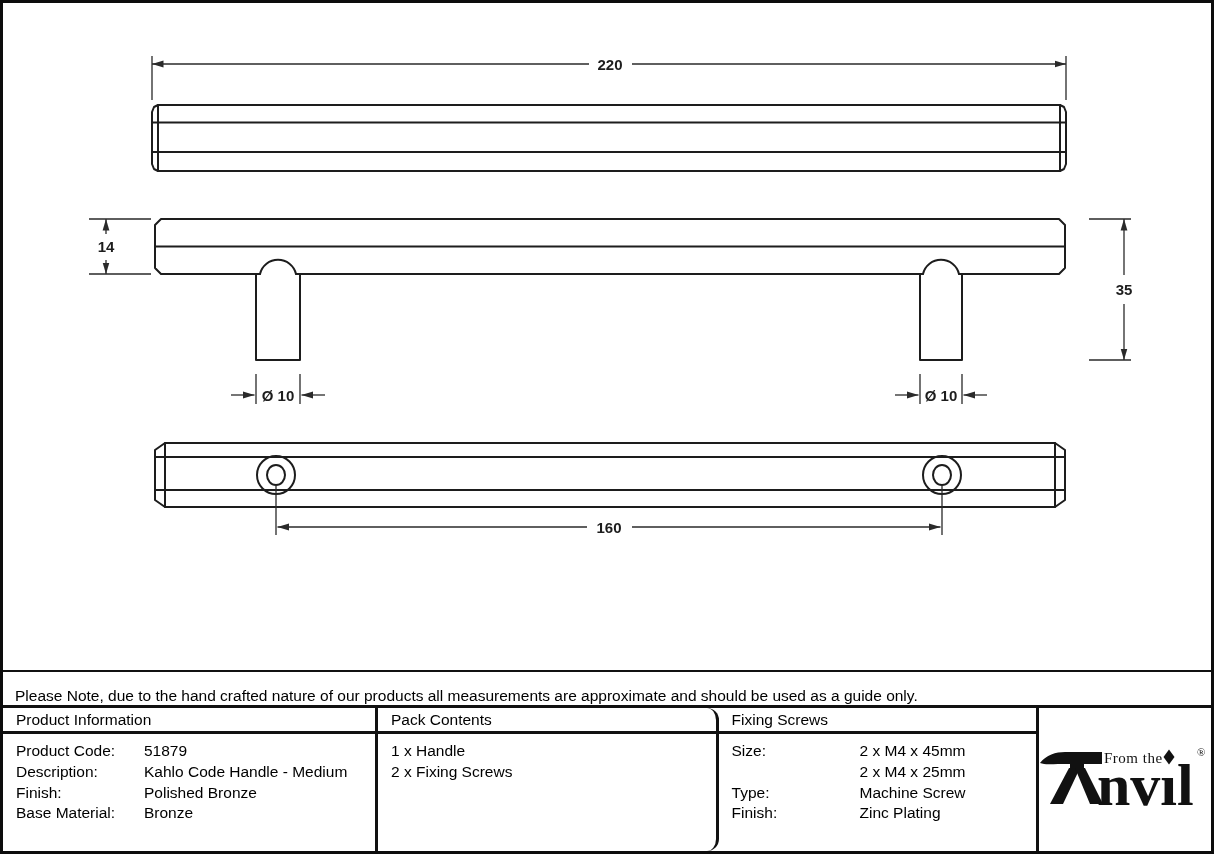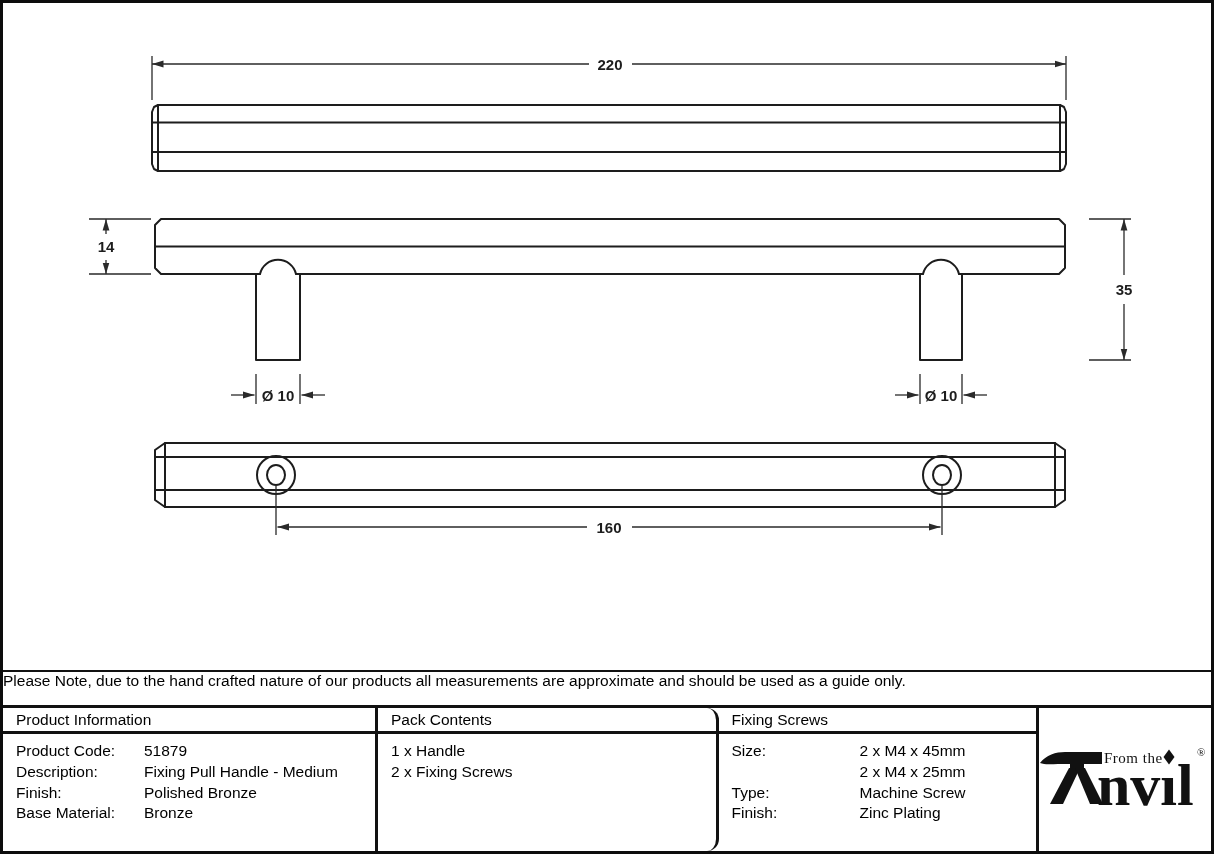--- a/index.html
+++ b/index.html
@@ -9,21 +9,21 @@
     font-family:"Liberation Sans",sans-serif;color:#000000;
   }
   .drawing-area{position:absolute;left:0;top:0;width:1208px;height:667px;}
   .drawing-area svg{display:block;width:100%;height:100%;}
 
   .part{fill:none;stroke:#1d1d1d;stroke-width:2;stroke-linejoin:round;stroke-linecap:round;}
   .dim{fill:none;stroke:#2a2a2a;stroke-width:1.3;stroke-linecap:butt;}
   .dim-text{font:600 15px "Liberation Sans",sans-serif;fill:#1d1d1d;text-anchor:middle;}
 
   .bottom{position:absolute;left:0;right:0;top:667px;bottom:0;display:flex;flex-direction:column;border-top:2px solid #111;}
-  .note-row{height:33px;flex:0 0 33px;border-bottom:3px solid #111;display:flex;align-items:flex-start;padding:0 0;font-size:15.5px;}
+  .note-row{height:33px;flex:0 0 33px;border-bottom:3px solid #111;display:flex;align-items:flex-end;padding:0 12px;font-size:15.5px;}
   .info-table{flex:1;display:flex;min-height:0;}
   .col{display:flex;flex-direction:column;box-sizing:border-box;border-right:3px solid #111;}
   .col-1{width:392px;}
   .col-2{width:356px;border-radius:12px;}
   .col-3{width:335px;}
   .col-4{flex:1;border-right:none;align-items:center;justify-content:center;border-radius:12px;}
   .col-header{flex:0 0 23px;border-bottom:3px solid #111;display:flex;align-items:center;padding-left:13px;font-size:15.5px;}
   .col-body{flex:1;padding:7px 6px 0 13px;font-size:15.5px;line-height:20.8px;}
   .pair{display:flex;gap:24px;}
   .pair .lbl{width:104px;flex:0 0 104px;}
@@ -127,21 +127,21 @@
 
       <div class="col col-1">
         <div class="col-header">Product Information</div>
         <div class="col-body">
           <div class="pair">
             <span class="lbl">Product Code:</span>
             <span class="val">51879</span>
           </div>
           <div class="pair">
             <span class="lbl">Description:</span>
-            <span class="val">Fixing Pull Handle - Medium</span>
+            <span class="val">Kahlo Code Handle - Medium</span>
           </div>
           <div class="pair">
             <span class="lbl">Finish:</span>
             <span class="val">Polished Bronze</span>
           </div>
           <div class="pair">
             <span class="lbl">Base Material:</span>
             <span class="val">Bronze</span>
           </div>
         </div>

